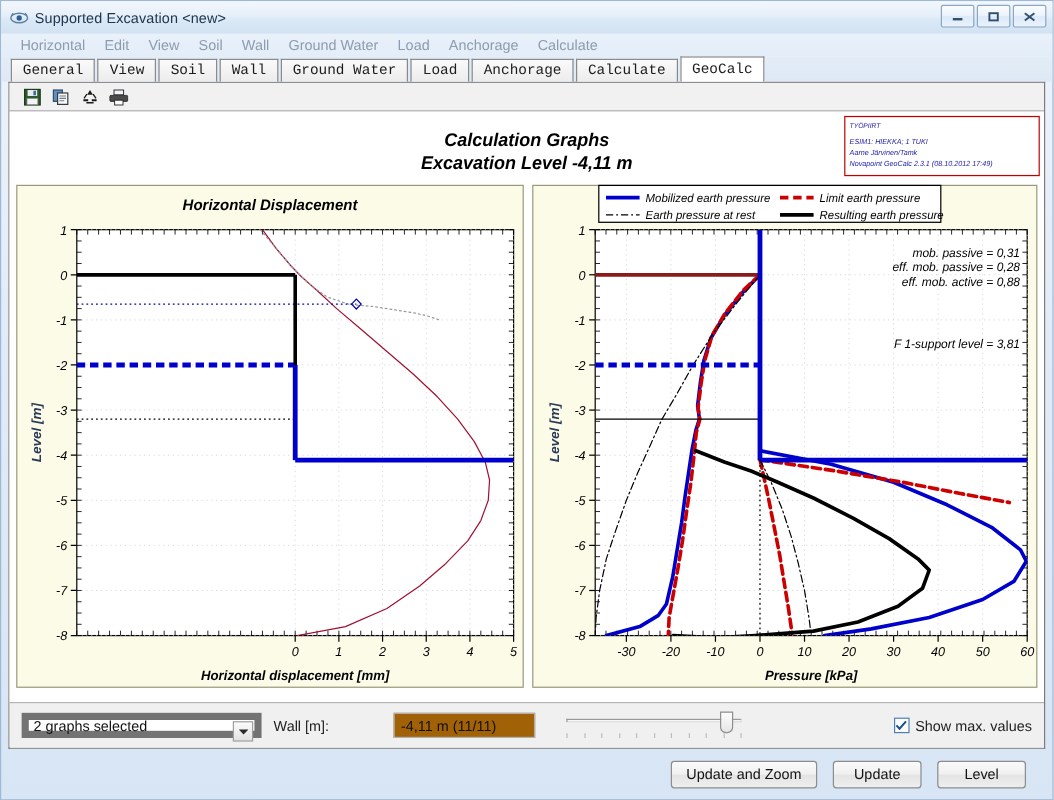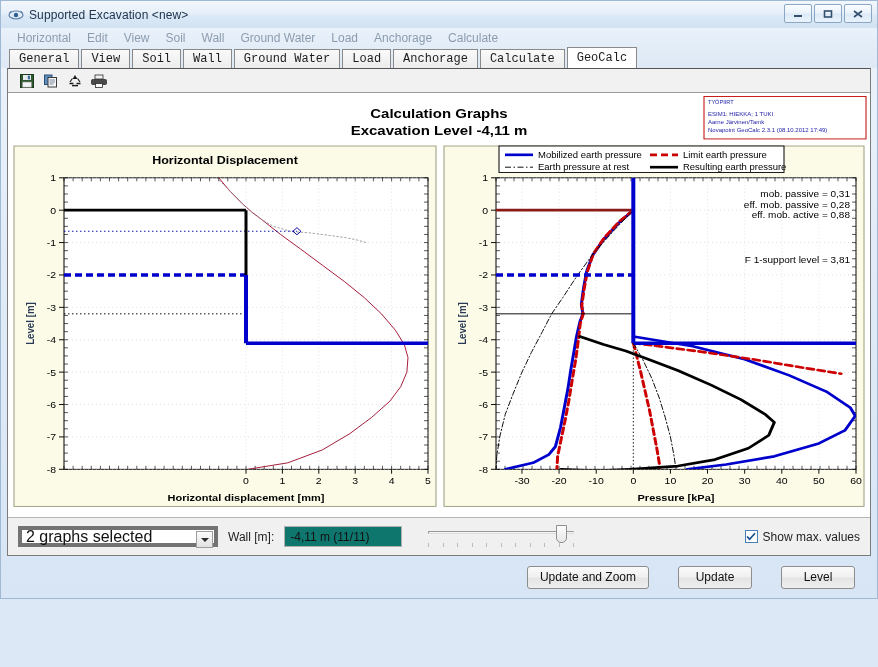--- a/index.html
+++ b/index.html
@@ -12,21 +12,21 @@
     font-size: 12px;
   }
   body {
     background: #dce8f6;
   }
 
   
   .window {
     position: absolute;
     left: 0; top: 0;
-    width: 878px; height: 599px;
+    width: 878px; height: 667px;
     background: linear-gradient(to bottom, #eef4fb 0%, #e2ecf8 40%, #d7e5f5 100%);
     border: 1px solid #9fb8d4;
     display: flex;
     flex-direction: column;
   }
 
   
   .titlebar {
     height: 27px;
     display: flex;
@@ -146,67 +146,69 @@
     border: 1px solid transparent;
   }
   .tbtn svg { display: block; }
 
   
   .graph-area {
     flex: 1 1 auto;
     background: #ffffff;
     position: relative;
     min-height: 0;
+    font-style: italic;
   }
   .graph-inner {
     position: absolute;
     left: 0; top: 0;
     width: 100%; height: 100%;
   }
 
   
   .bottombar {
     height: 38px;
     flex: 0 0 auto;
     background: #f0f0f0;
     border-top: 1px solid #b4b4b4;
     display: flex;
     align-items: center;
     padding: 0 10px;
     gap: 10px;
   }
   .combo {
     width: 200px; height: 21px;
-    border: 4px solid #737373;
+    border: 6px solid #737373;
     background: #fff;
     display: flex;
     align-items: center;
-    font-size: 16px;
+    font-size: 12px;
     color: #111;
     padding-left: 4px;
     position: relative;
     cursor: pointer;
   }
   .combo .arrowbox {
     position: absolute;
     right: 1px; top: 1px;
     width: 17px; height: 17px;
     background: linear-gradient(to bottom,#fbfbfb,#e2e2e2);
     border: 1px solid #9d9d9d;
     display: flex; align-items: center; justify-content: center;
   }
   .lbl { font-size: 12px; color: #222; white-space: nowrap; }
   .levelbox {
     width: 118px; height: 21px;
     border: 1px solid #b0b0b0;
-    background: #0f766e;
+    background: #a16207;
     font-size: 12px;
     color: #111;
     display: flex; align-items: center;
     padding-left: 5px;
+    margin-left: 44px;
   }
   .slider-wrap {
     width: 150px;
     position: relative;
     height: 28px;
     display: flex;
     align-items: flex-start;
     margin-left: 14px;
   }
   .slider-track {
@@ -271,21 +273,20 @@
     height: 23px;
     padding: 0 12px;
     font-size: 12px;
     color: #111;
     border: 1px solid #8d8d8d;
     border-radius: 3px;
     background: linear-gradient(to bottom,#fafafa 0%, #f0f0f0 48%, #e4e4e4 52%, #eeeeee 100%);
     cursor: pointer;
     display: flex; align-items: center; justify-content: center;
     white-space: nowrap;
-    margin-left: 16px;
   }
 </style>
 </head>
 <body>
 
 <div class="window">
 
   <div class="titlebar">
     <span class="title-icon">
       <svg width="16" height="16" viewBox="0 0 16 16">

